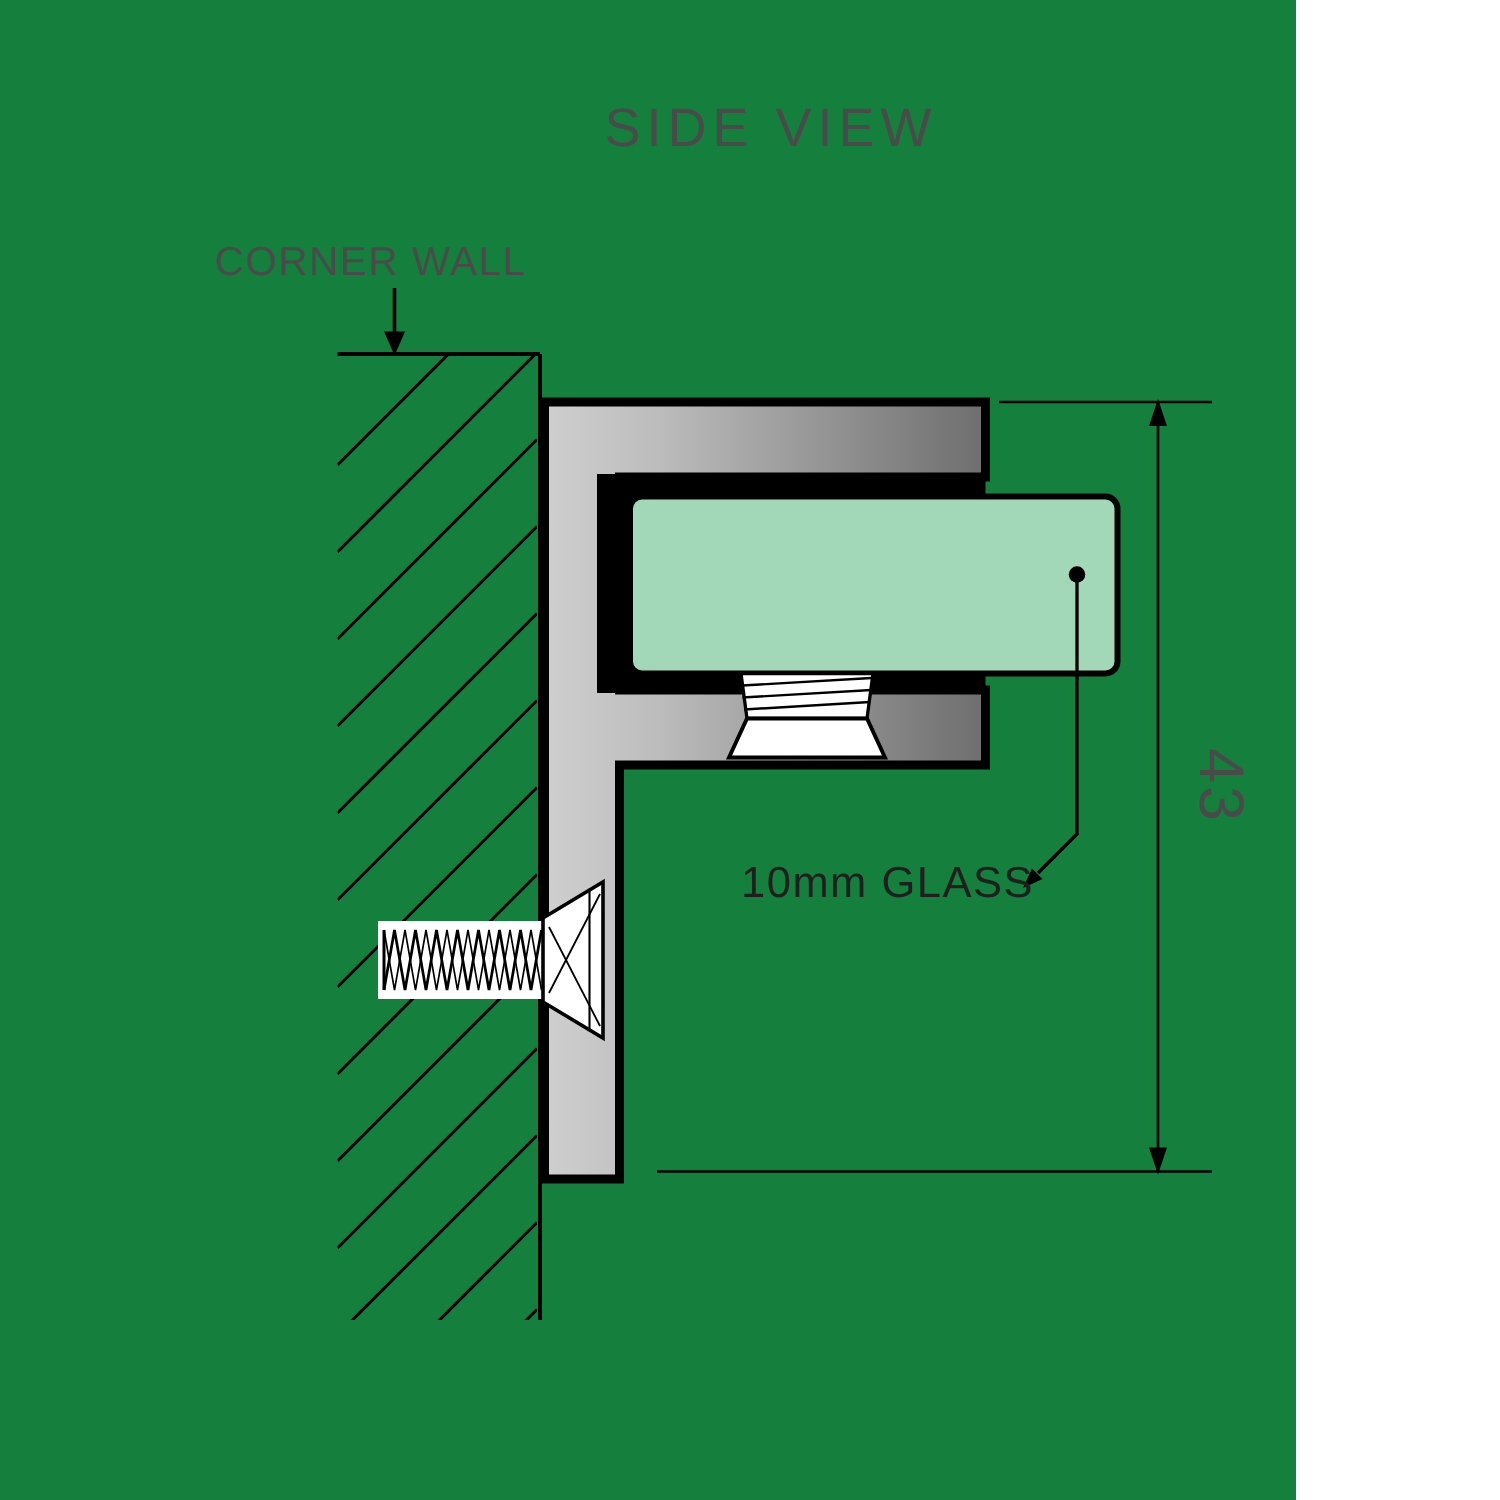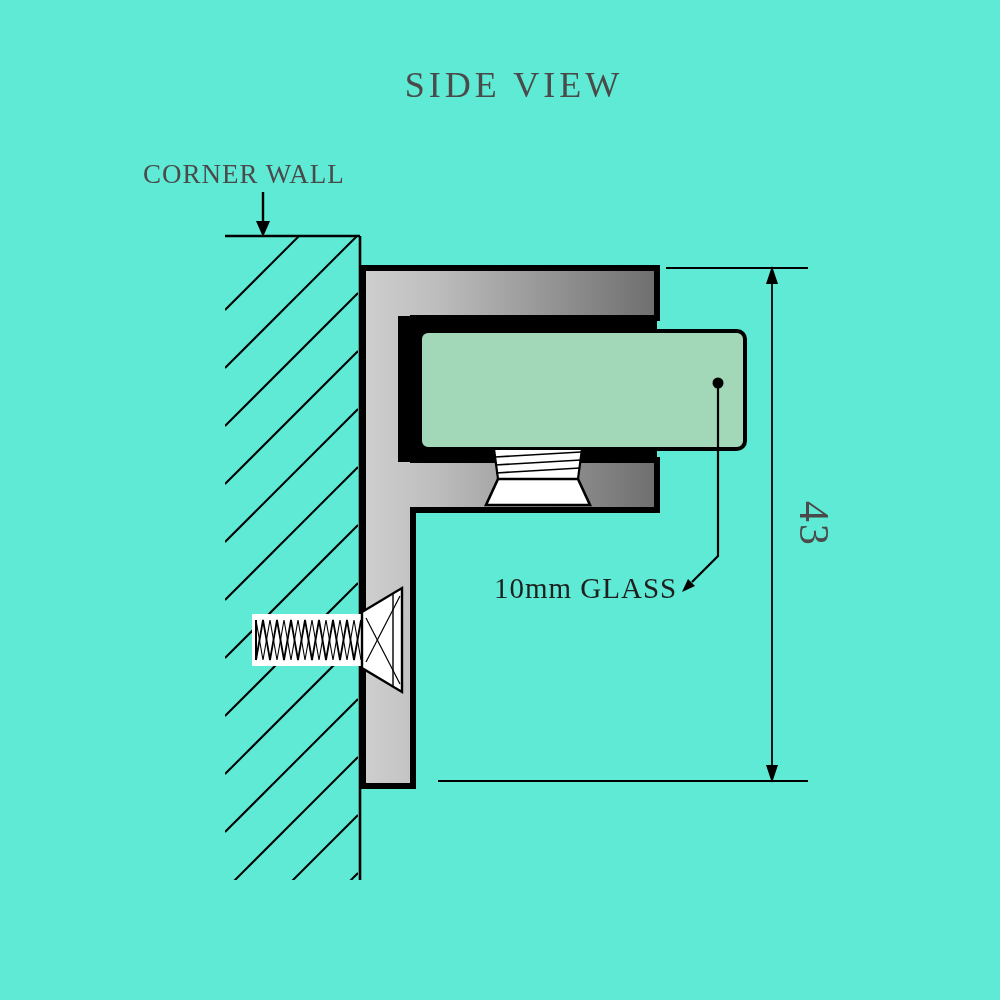--- a/index.html
+++ b/index.html
@@ -1,18 +1,18 @@
 <!DOCTYPE html>
 <html><head>
 <meta charset="utf-8">
 <style>
   html,body{margin:0;padding:0;background:#ffffff;}
   .stage{
-    width:1000px;height:1000px;position:relative;background:#5eead4;
-    font-family:Liberation Serif, serif;overflow:hidden;
+    width:864px;height:1000px;position:relative;background:#15803d;
+    font-family:Liberation Sans, sans-serif;overflow:hidden;
   }
   svg{display:block}
   .t-title{font-size:36px;letter-spacing:4px;}
   .t-label{font-size:27px;letter-spacing:1px;}
   .t-glass{font-size:29px;letter-spacing:1px;}
   .t-dim{font-size:42px;letter-spacing:2px;}
 </style>
 </head>
 <body>
 

